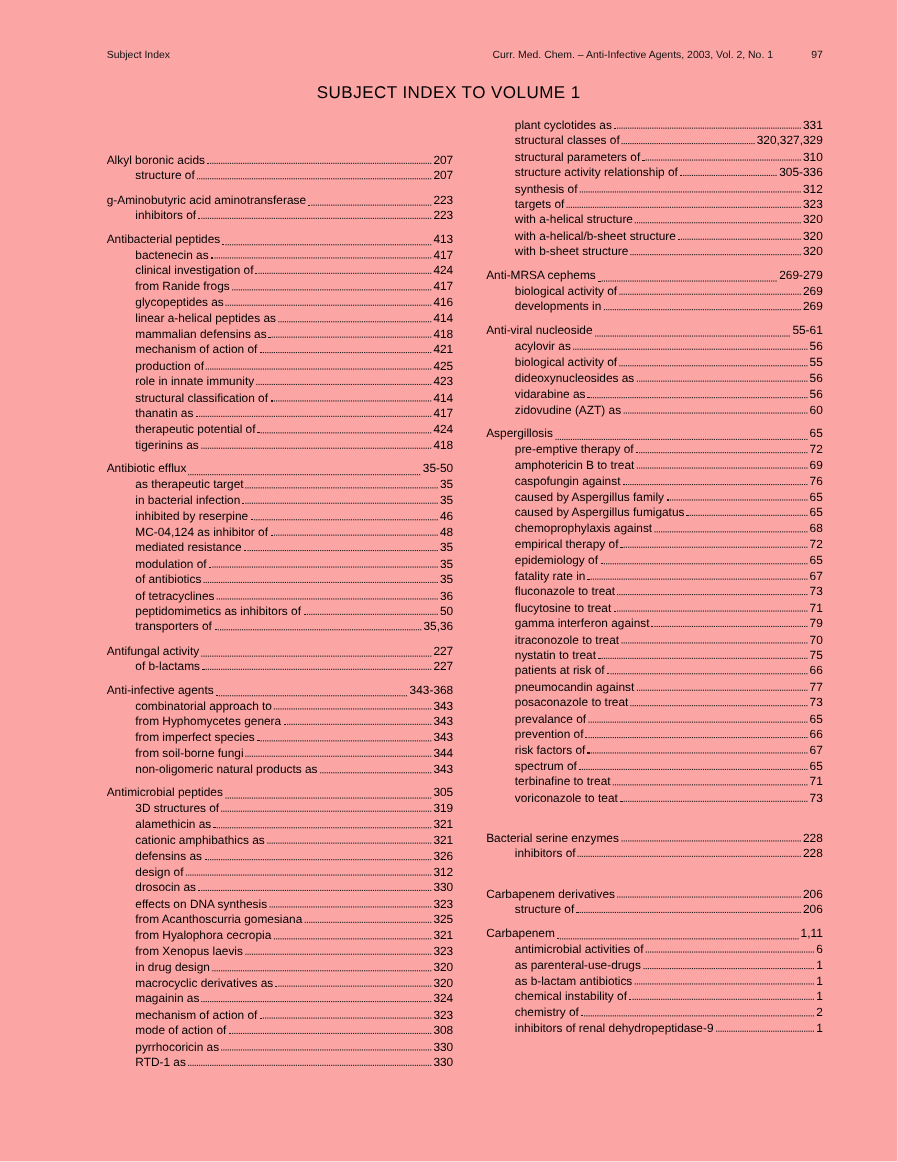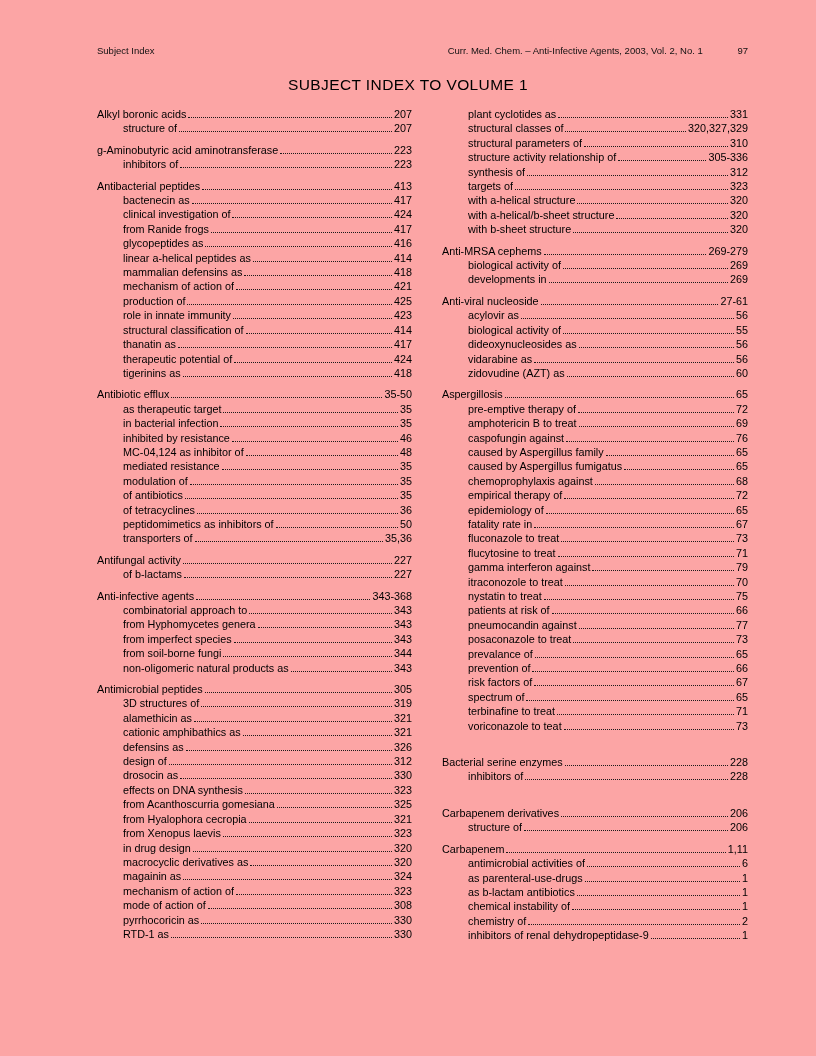--- a/index.html
+++ b/index.html
@@ -32,31 +32,31 @@
     color:#000;
   }
   .columns{
     position:absolute;
     top:107px;left:97px;
     width:651px;
     display:flex;
     gap:30px;
   }
   .col{display:block;}
-  .col-left{width:315px;}
+  .col-left{width:315px;margin-top:32px;}
   .col-right{width:306px;}
   .row{
     display:flex;
     align-items:baseline;
     font-size:10.8px;
     line-height:14.4px;
     white-space:nowrap;
   }
   .row.indent{padding-left:26px;}
-  .row.g1{margin-top:7px;}
+  .row.g1{margin-top:7px;align-items:flex-end;}
   .row.g2{margin-top:22px;}
   .entry-label{white-space:nowrap;}
   .dot-leader{
     flex:1 1 auto;
     min-width:8px;
     border-bottom:1px dotted #1a1a1a;
     margin:0 2px 2px 2px;
     height:1px;
   }
   .entry-page{white-space:nowrap;text-align:right;}
@@ -177,21 +177,21 @@
           <span class="entry-label">as therapeutic target</span>
           <span class="dot-leader"></span>
           <span class="entry-page">35</span>
         </div>
         <div class="row indent">
           <span class="entry-label">in bacterial infection</span>
           <span class="dot-leader"></span>
           <span class="entry-page">35</span>
         </div>
         <div class="row indent">
-          <span class="entry-label">inhibited by resistance</span>
+          <span class="entry-label">inhibited by reserpine</span>
           <span class="dot-leader"></span>
           <span class="entry-page">46</span>
         </div>
         <div class="row indent">
           <span class="entry-label">MC-04,124 as inhibitor of</span>
           <span class="dot-leader"></span>
           <span class="entry-page">48</span>
         </div>
         <div class="row indent">
           <span class="entry-label">mediated resistance</span>
@@ -411,21 +411,21 @@
           <span class="entry-page">269</span>
         </div>
         <div class="row indent">
           <span class="entry-label">developments in</span>
           <span class="dot-leader"></span>
           <span class="entry-page">269</span>
         </div>
         <div class="row g1">
           <span class="entry-label">Anti-viral nucleoside</span>
           <span class="dot-leader"></span>
-          <span class="entry-page">27-61</span>
+          <span class="entry-page">55-61</span>
         </div>
         <div class="row indent">
           <span class="entry-label">acylovir as</span>
           <span class="dot-leader"></span>
           <span class="entry-page">56</span>
         </div>
         <div class="row indent">
           <span class="entry-label">biological activity of</span>
           <span class="dot-leader"></span>
           <span class="entry-page">55</span>

